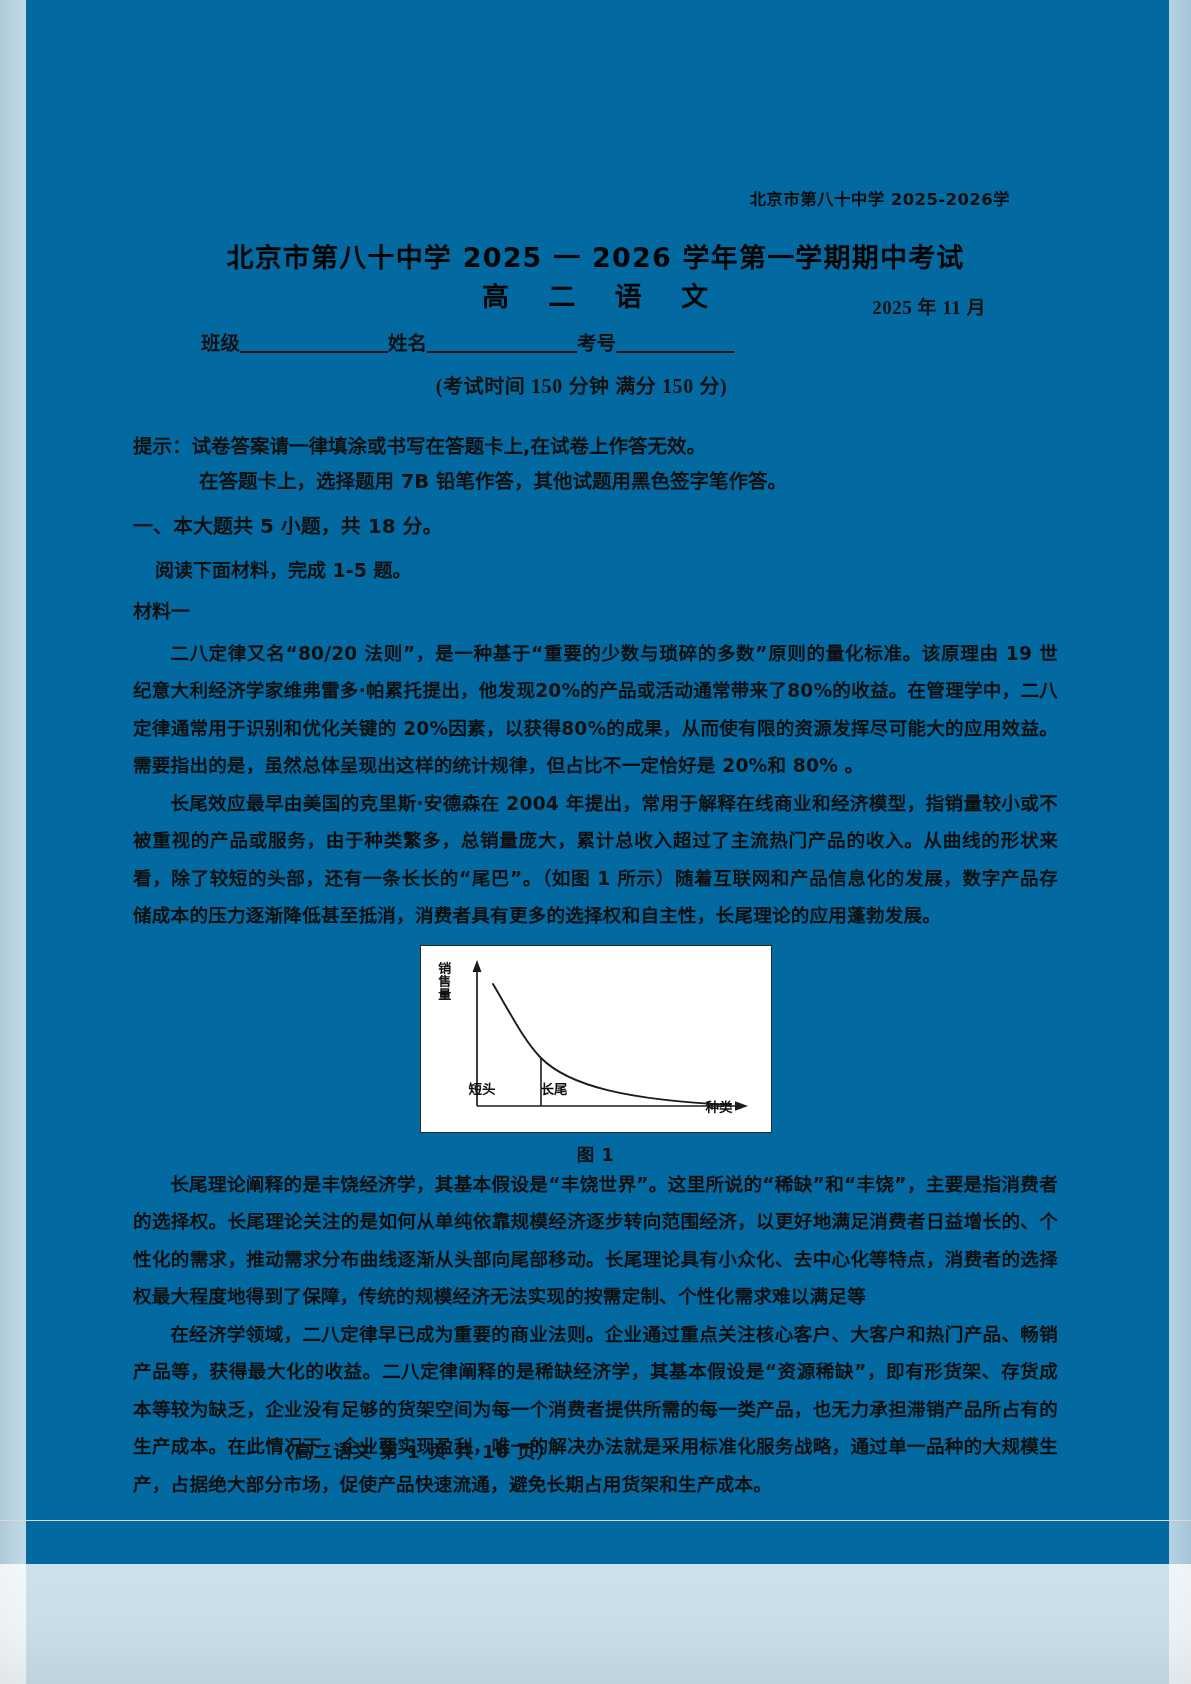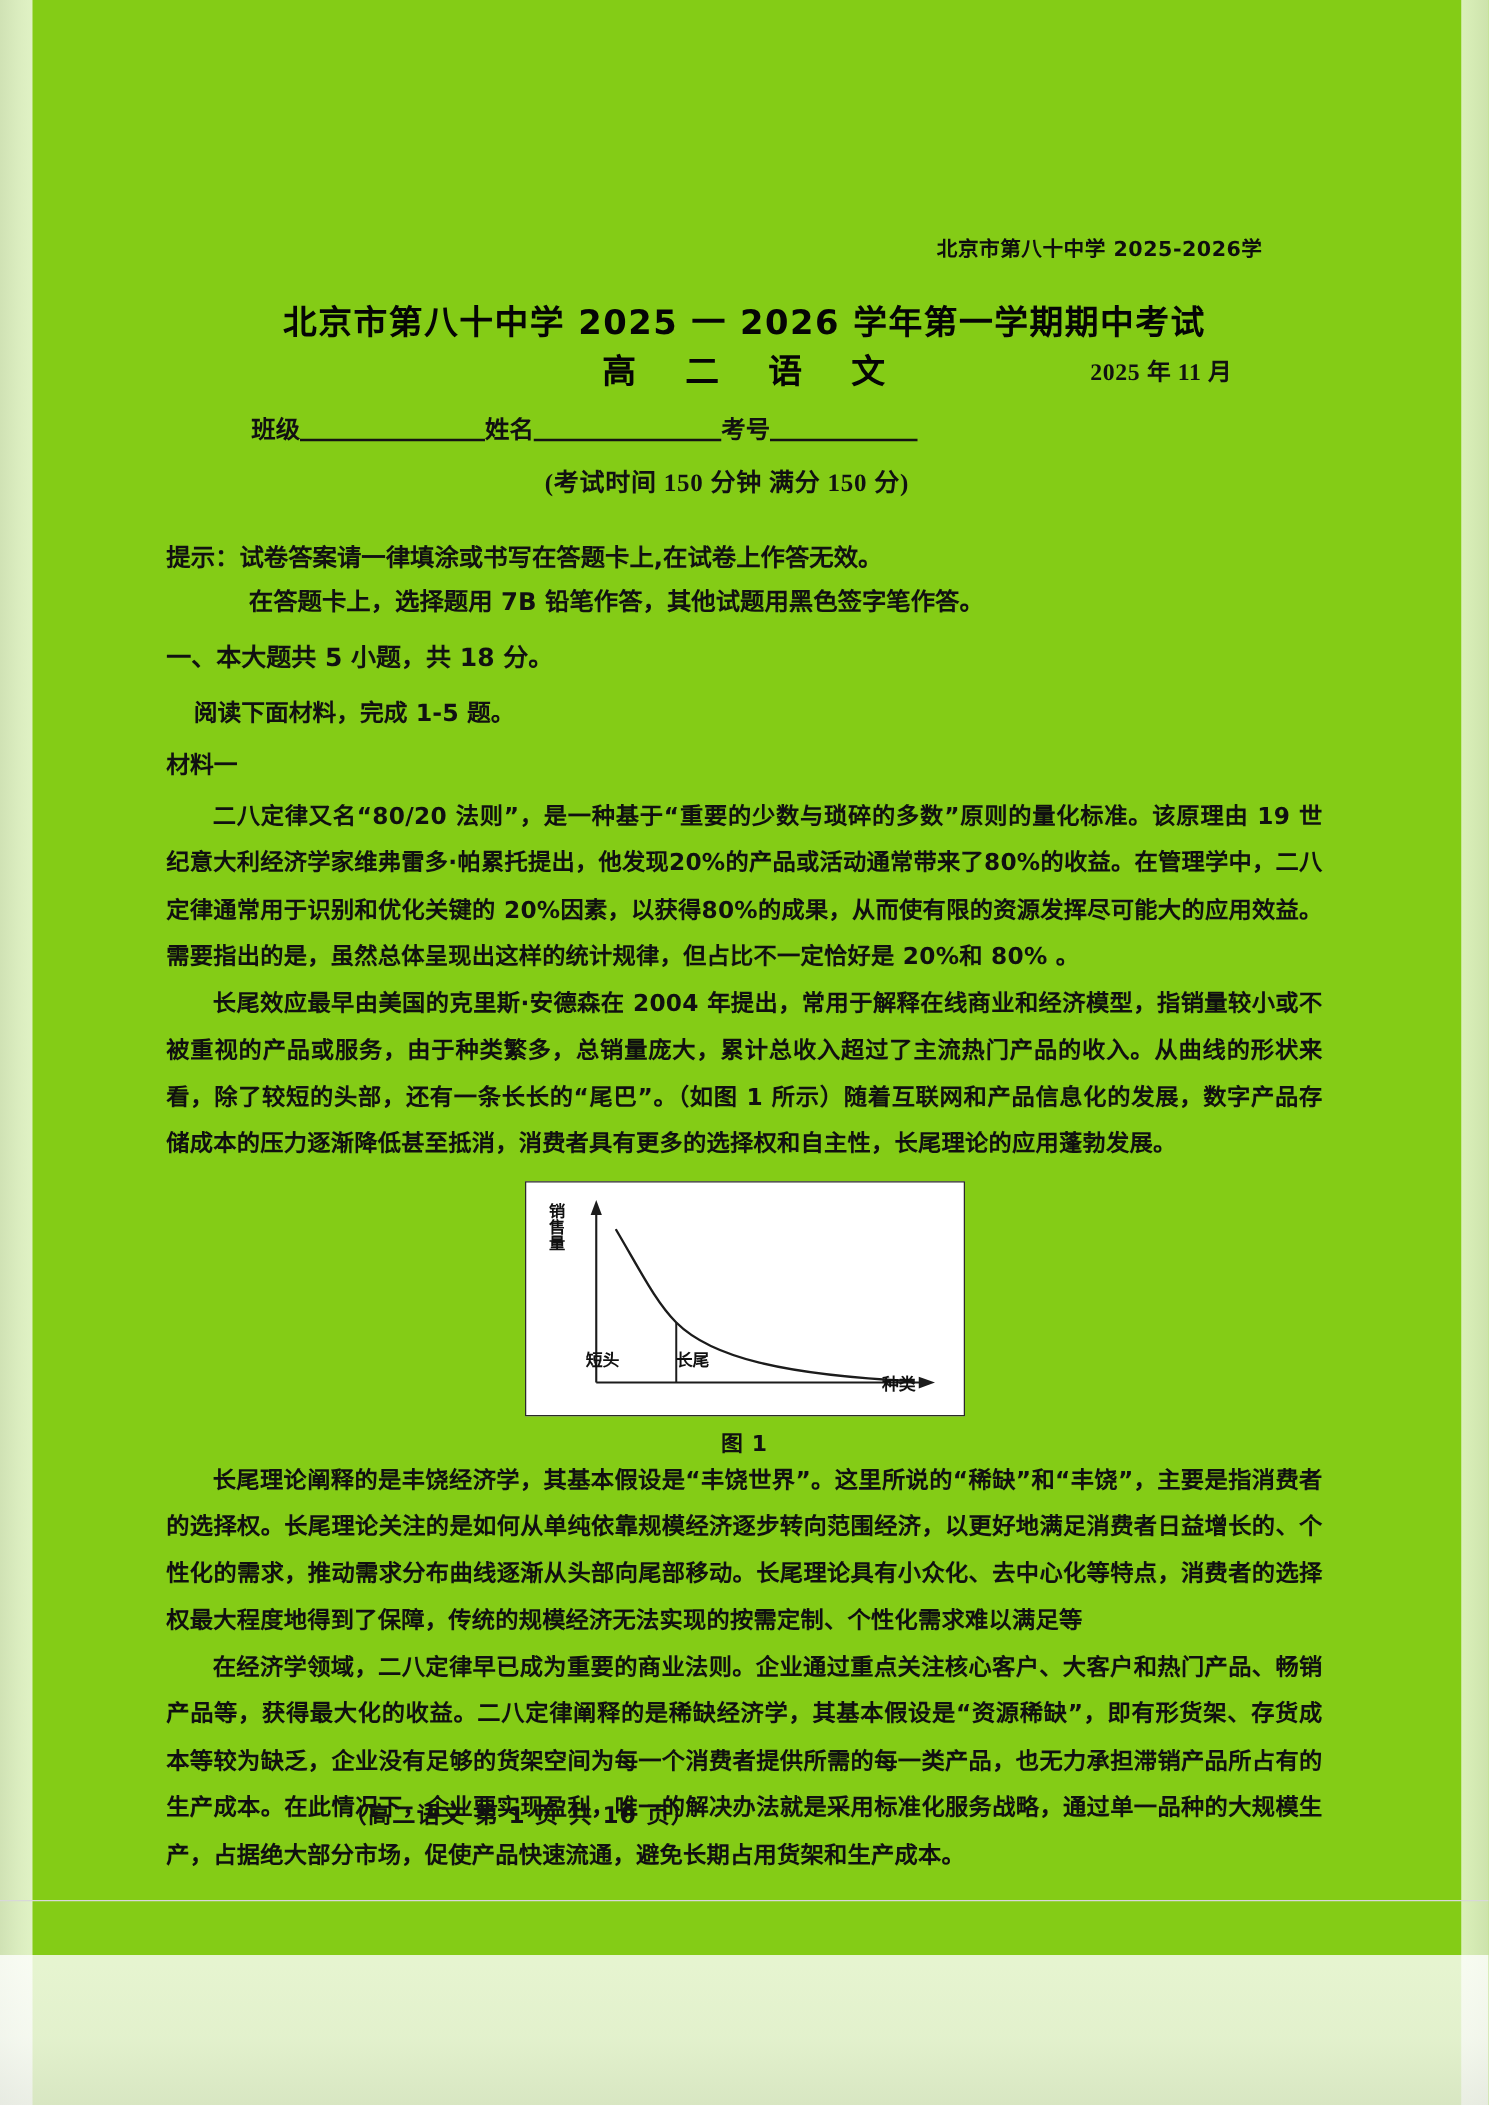--- a/index.html
+++ b/index.html
@@ -10,21 +10,21 @@
   }
   body {
     font-family: "Liberation Serif", "DejaVu Serif", serif;
     color: #111111;
   }
   #page {
     position: relative;
     width: 1191px;
     height: 1684px;
     margin: 0 auto;
-    background: #84cc16;
+    background: #0369a1;
     overflow: hidden;
   }
   
   .scan-edge-left {
     position: absolute;
     left: 0; top: 0; bottom: 0;
     width: 26px;
     background: linear-gradient(to right, #e9e9e9 0%, #f7f7f7 55%, #ffffff 100%);
     opacity: .75;
   }
@@ -86,21 +86,21 @@
     font-family: "DejaVu Sans", "Liberation Sans", sans-serif;
     font-weight: bold;
     font-size: 27px;
     letter-spacing: 15px;
     padding-left: 14px;
     color: #050505;
   }
   .exam-date {
     position: absolute;
     right: 72px;
-    top: 7px;
+    top: 17px;
     font-family: "Liberation Serif", "DejaVu Serif", serif;
     font-weight: bold;
     font-size: 19px;
     letter-spacing: .5px;
   }
   .id-row {
     margin-top: 16px;
     padding-left: 68px;
     font-family: "DejaVu Sans", "Liberation Sans", sans-serif;
     font-weight: bold;

